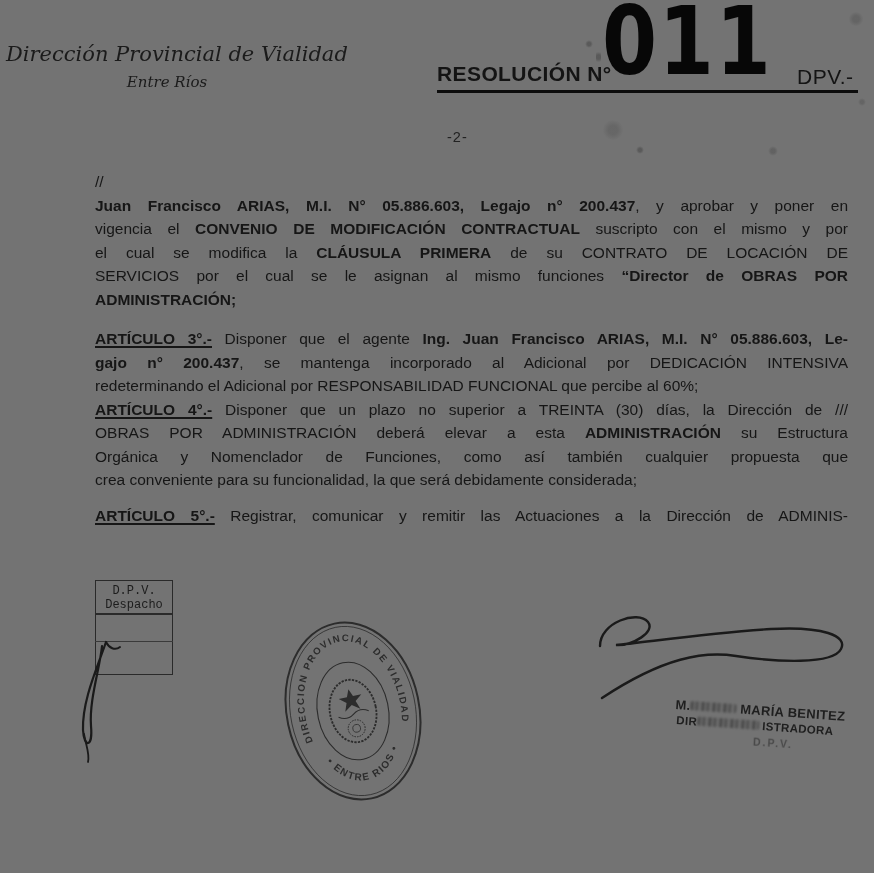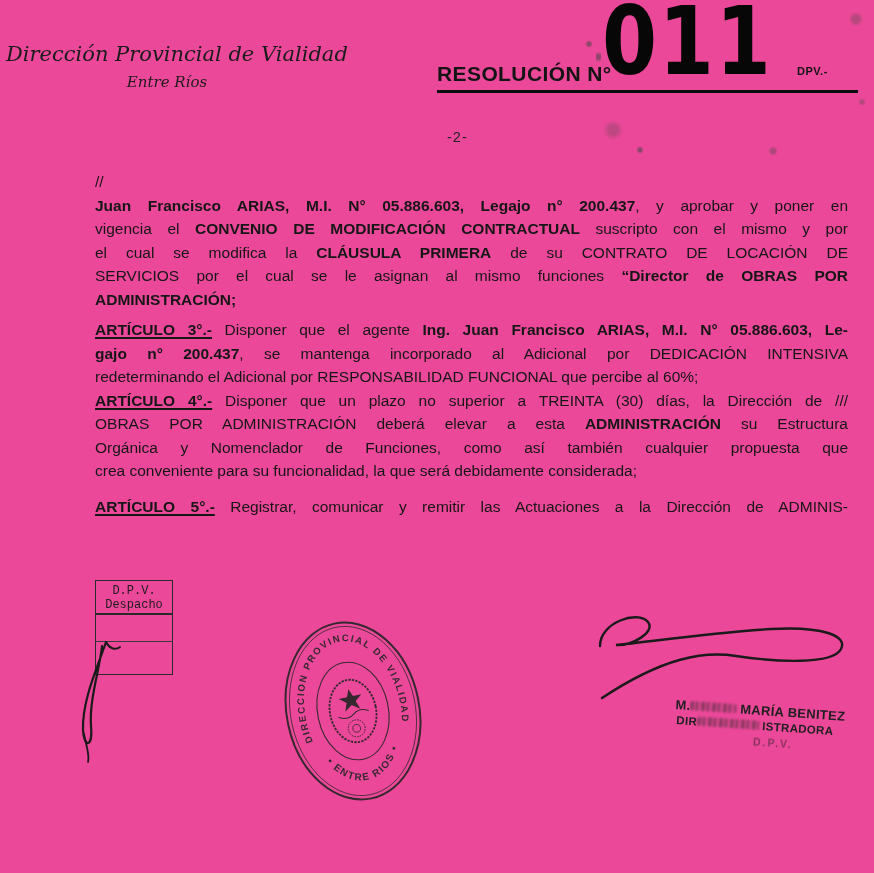--- a/index.html
+++ b/index.html
@@ -1,42 +1,42 @@
 <!DOCTYPE html>
 <html><head>
 <meta charset="utf-8">
 <style>
   html,body{margin:0;padding:0;background:#e8e8e8;}
   .page{
-    position:relative;width:874px;height:873px;background:#ec4899;
+    position:relative;width:874px;height:873px;background:#737373;
     font-family:"Liberation Sans",sans-serif;color:#141414;overflow:hidden;
   }
   
   .org{
     position:absolute;left:6px;top:42px;width:322px;text-align:center;
     font-family:"DejaVu Serif",serif;font-style:italic;color:#1b1b1b;
   }
   .org .l1{font-size:21px;white-space:nowrap;}
   .org .l2{font-size:15px;margin-top:7px;}
   .res-label{position:absolute;left:437px;top:62px;font-weight:bold;font-size:21px;letter-spacing:.4px;}
   .res-underline{position:absolute;left:437px;top:90px;width:421px;height:3px;background:#0d0d0d;}
   .res-number{
     position:absolute;left:602px;top:-10px;font-family:"DejaVu Sans",sans-serif;
     font-size:90px;font-weight:bold;letter-spacing:2px;color:#070707;
     transform:scaleX(.88) scaleY(1.04);transform-origin:left top;line-height:100px;
   }
-  .res-suffix{position:absolute;left:797px;top:65px;font-weight:bold;font-size:11px;letter-spacing:.5px;}
+  .res-suffix{position:absolute;left:797px;top:65px;font-weight:normal;font-size:21px;letter-spacing:.5px;}
   .page-num{position:absolute;left:447px;top:129px;font-size:14.5px;letter-spacing:1px;color:#222;}
   
   .doc-body{
     position:absolute;left:95px;top:170px;width:753px;
     font-size:15.5px;line-height:23.5px;color:#161616;
   }
   .para{margin:0;}
-  .para:nth-child(2){margin-top:7px;}
+  .para:nth-child(2){margin-top:16px;}
   .para:nth-child(3){}
   .para:nth-child(4){margin-top:12px;}
   .line{text-align:justify;text-align-last:justify;}
   .line.last{text-align-last:left;}
   .b{font-weight:bold;}
   .u{text-decoration:underline;text-decoration-thickness:1.5px;text-underline-offset:2px;}
   
   .despacho{
     position:absolute;left:95px;top:580px;width:78px;height:95px;
     border:1.5px solid #2a2a2a;box-sizing:border-box;

